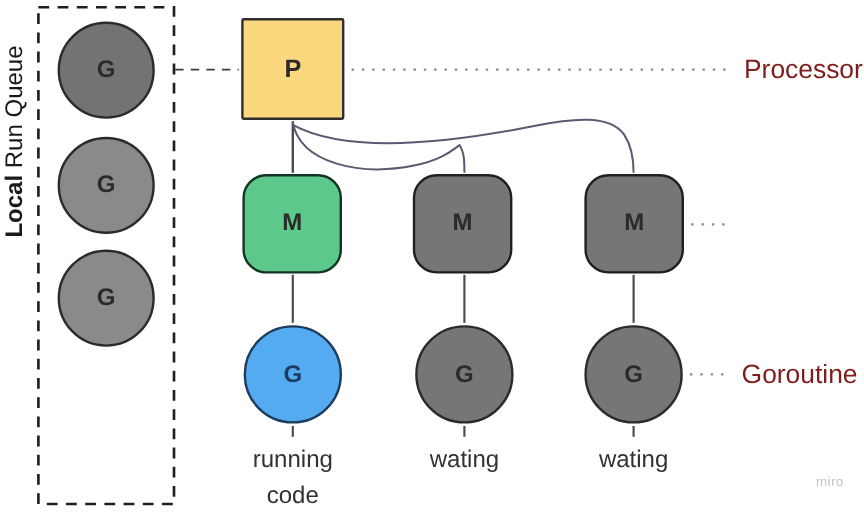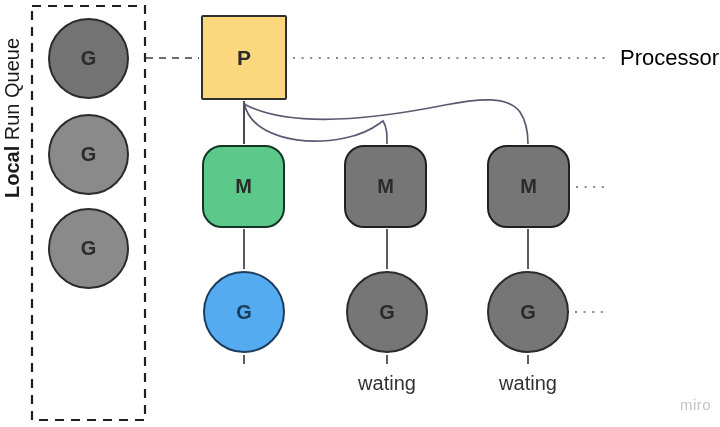--- a/index.html
+++ b/index.html
@@ -30,28 +30,28 @@
     border-color:#1c3c60;color:#1c3c60;
   }
   .queue-title{
     position:absolute;left:1px;top:4px;height:194px;
     writing-mode:vertical-rl;transform:rotate(180deg);
     font-size:20px;color:#1a1a1a;white-space:nowrap;
     display:flex;align-items:center;
   }
   .queue-title b{font-weight:bold;}
   .annotation{
-    position:absolute;font-size:22px;color:#000000;white-space:nowrap;
+    position:absolute;font-size:22px;color:#7f1d1d;white-space:nowrap;
   }
   .caption{
     position:absolute;font-size:20px;line-height:30px;color:#323232;
     text-align:center;
   }
   .watermark{
-    position:absolute;left:680px;top:396px;font-size:15px;color:#c3c3c8;
+    position:absolute;left:680px;top:396px;font-size:11px;color:#c3c3c8;
     letter-spacing:0.5px;
   }
 </style>
 </head>
 <body>
 
 <div class="canvas">
 
   <svg class="overlay" viewBox="0 0 720 427" xmlns="http://www.w3.org/2000/svg">
 
@@ -111,18 +111,20 @@
 
   <div class="node circle g-circle running" style="left:203px">
     <span>G</span>
   </div>
   <div class="node circle g-circle" style="left:346px">
     <span>G</span>
   </div>
   <div class="node circle g-circle" style="left:487px">
     <span>G</span>
   </div>
+  <div class="annotation" style="left:618px;top:299px">Goroutine</div>
 
+  <div class="caption" style="left:199px;top:368px;width:90px">running code</div>
   <div class="caption" style="left:337px;top:368px;width:100px">wating</div>
   <div class="caption" style="left:478px;top:368px;width:100px">wating</div>
 
   <div class="watermark">miro</div>
 </div>
 
 </body></html>

